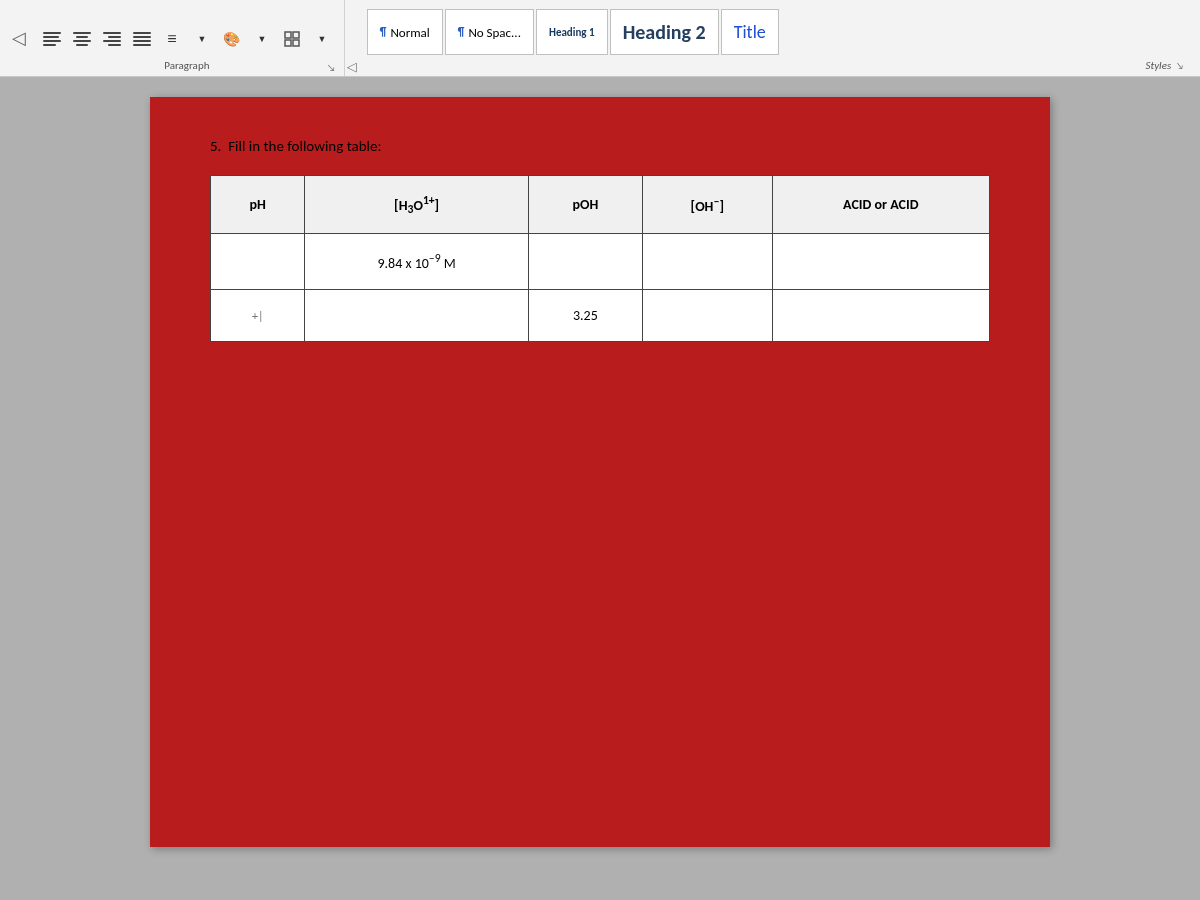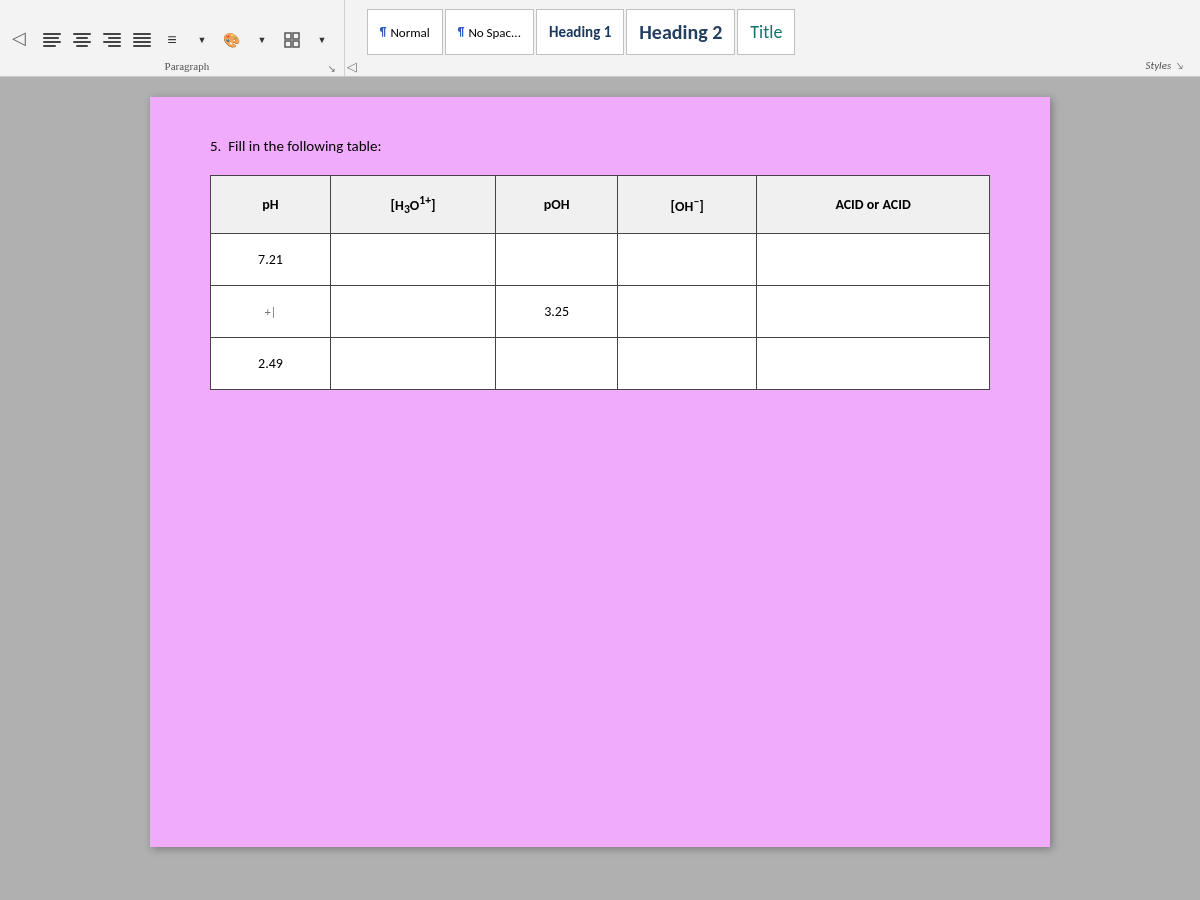--- a/index.html
+++ b/index.html
@@ -101,21 +101,21 @@
 
     
     .document-area {
       background: #b0b0b0;
       padding: 20px;
       height: calc(900px - 77px);
       overflow: hidden;
     }
 
     .document-page {
-      background: #f0abfc;
+      background: #b91c1c;
       width: 900px;
       min-height: 750px;
       margin: 0 auto;
       padding: 40px 60px;
       box-shadow: 2px 2px 8px rgba(0,0,0,0.3);
     }
 
     .question-label {
       font-size: 15px;
       font-family: 'Calibri', Arial, sans-serif;
@@ -229,47 +229,47 @@
         <svg width="16" height="16">
           <rect x="1" y="1" width="6" height="6" fill="none" stroke="#555" stroke-width="1.5"></rect>
           <rect x="9" y="1" width="6" height="6" fill="none" stroke="#555" stroke-width="1.5"></rect>
           <rect x="1" y="9" width="6" height="6" fill="none" stroke="#555" stroke-width="1.5"></rect>
           <rect x="9" y="9" width="6" height="6" fill="none" stroke="#555" stroke-width="1.5"></rect>
         </svg>
       </button>
       <button class="ribbon-icon-btn" style="font-size:9px;">▼</button>
     </div>
 
-    <div style="position:relative; width:100%; display:flex; justify-content:center; align-items:center;font-family:Liberation Serif, serif;">
+    <div style="position:relative; width:100%; display:flex; justify-content:center; align-items:center;">
       <span class="ribbon-label">Paragraph</span>
       <span style="position:absolute;right:0;bottom:-2px;font-size:10px;color:#777;">↘</span>
     </div>
   </div>
 
   <div style="display:flex;align-items:flex-end;padding:2px;font-size:13px;color:#777;">
     <span>◁</span>
   </div>
 
   <div class="ribbon-styles-section">
     <div class="ribbon-styles-row">
       <button class="style-btn">
         <span class="style-indicator">¶</span>
         <span>Normal</span>
       </button>
       <button class="style-btn">
         <span class="style-indicator">¶</span>
         <span>No Spac...</span>
       </button>
-      <button class="style-btn" style="font-size:15px;font-weight:bold;color:#17375e;">
+      <button class="style-btn" style="font-size:11px;font-weight:bold;color:#17375e;">
         <span>Heading 1</span>
       </button>
       <button class="style-btn" style="font-size:20px;font-weight:bold;color:#243f60;">
         <span>Heading 2</span>
       </button>
-      <button class="style-btn" style="font-size:18px;color:#0f766e;">
+      <button class="style-btn" style="font-size:18px;color:#1d4ed8;">
         <span>Title</span>
       </button>
     </div>
     <div style="display:flex;align-items:center;justify-content:flex-end;width:100%;font-style:italic;">
       <span class="styles-label">Styles</span>
       <span style="font-size:10px;color:#777;margin-left:4px;">↘</span>
     </div>
   </div>
 </div>
 
@@ -286,44 +286,37 @@
         <tr>
           <th>pH</th>
           <th>[H<sub>3</sub>O<sup>1+</sup>]</th>
           <th>pOH</th>
           <th>[OH<sup>‒</sup>]</th>
           <th>ACID or ACID</th>
         </tr>
       </thead>
       <tbody>
 
+
         <tr>
-          <td class="filled">7.21</td>
-          <td class="empty"></td>
+          <td class="empty"></td>
+          <td class="filled">9.84 x 10<sup>‒9</sup> M</td>
           <td class="empty"></td>
           <td class="empty"></td>
           <td class="empty"></td>
         </tr>
-
 
         <tr>
           <td class="empty" style="position:relative;">
             <span style="font-size:12px;color:#777;">+|</span>
           </td>
           <td class="empty"></td>
           <td class="filled">3.25</td>
           <td class="empty"></td>
           <td class="empty"></td>
         </tr>
 
 
-        <tr>
-          <td class="filled">2.49</td>
-          <td class="empty"></td>
-          <td class="empty"></td>
-          <td class="empty"></td>
-          <td class="empty"></td>
-        </tr>
       </tbody>
     </table>
 
   </div>
 </div>
 
 </body></html>

